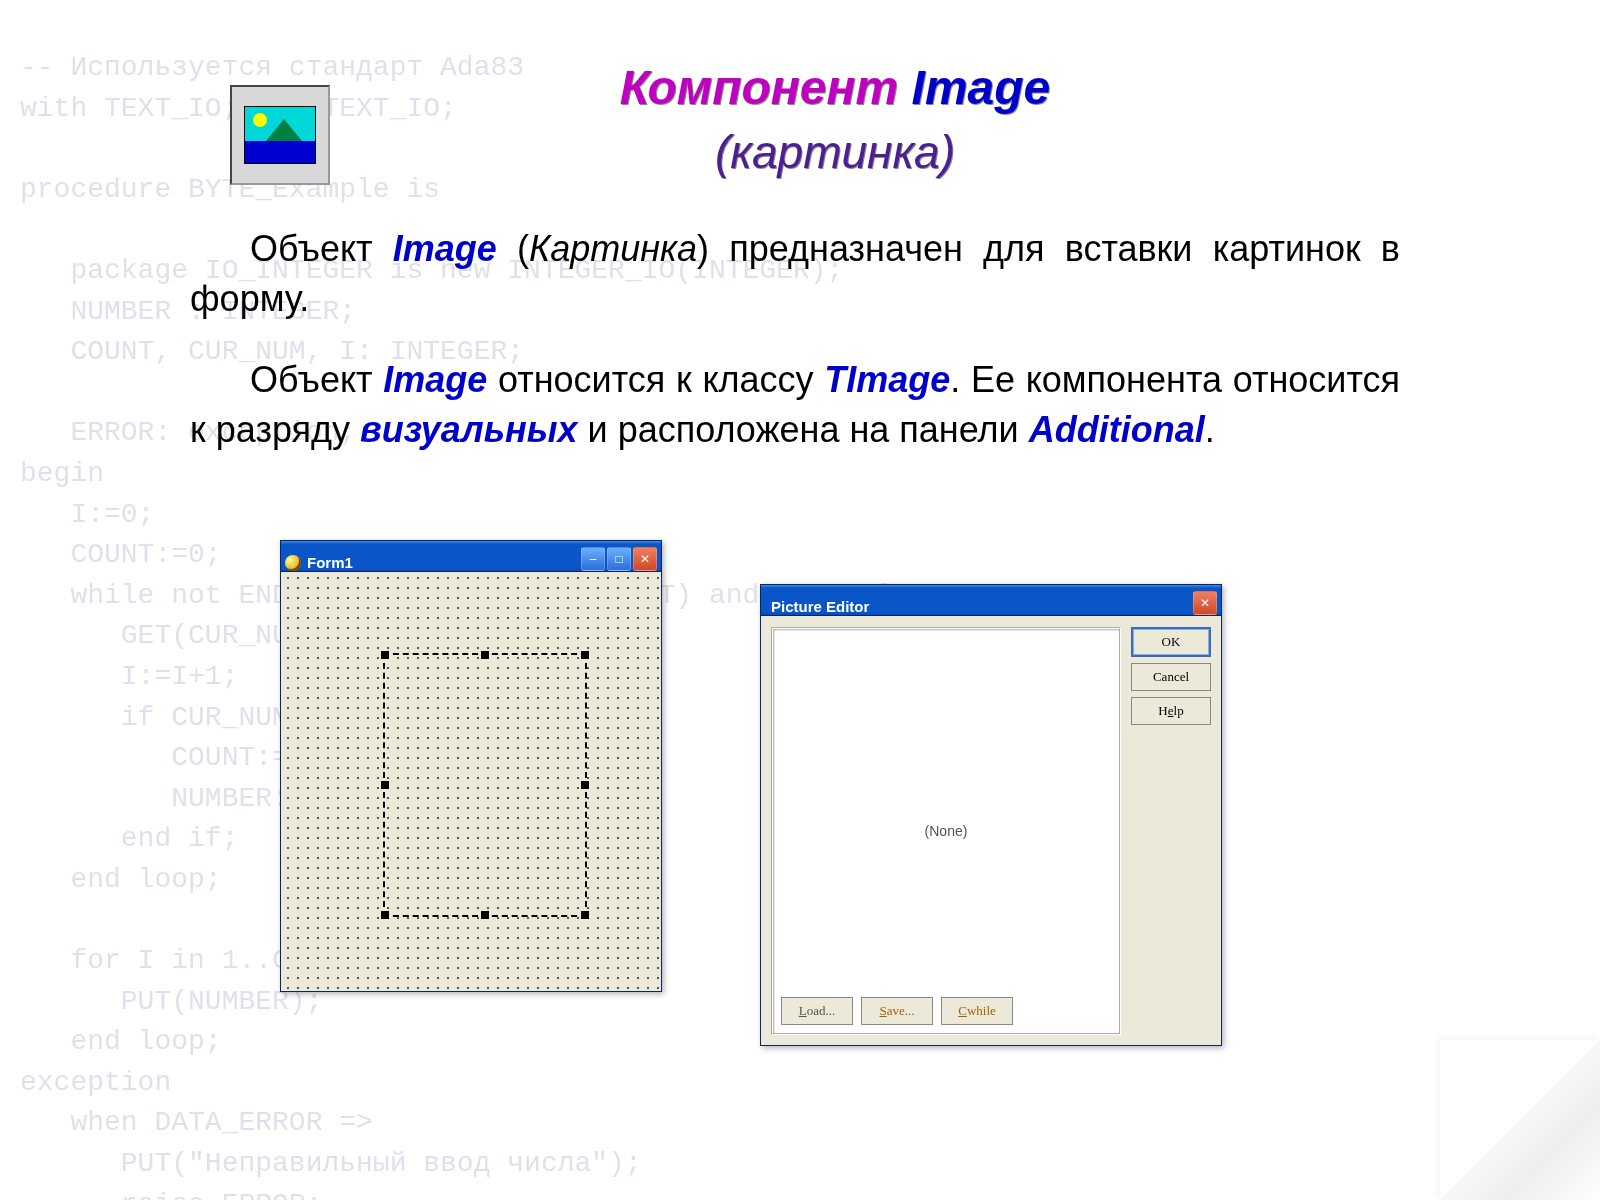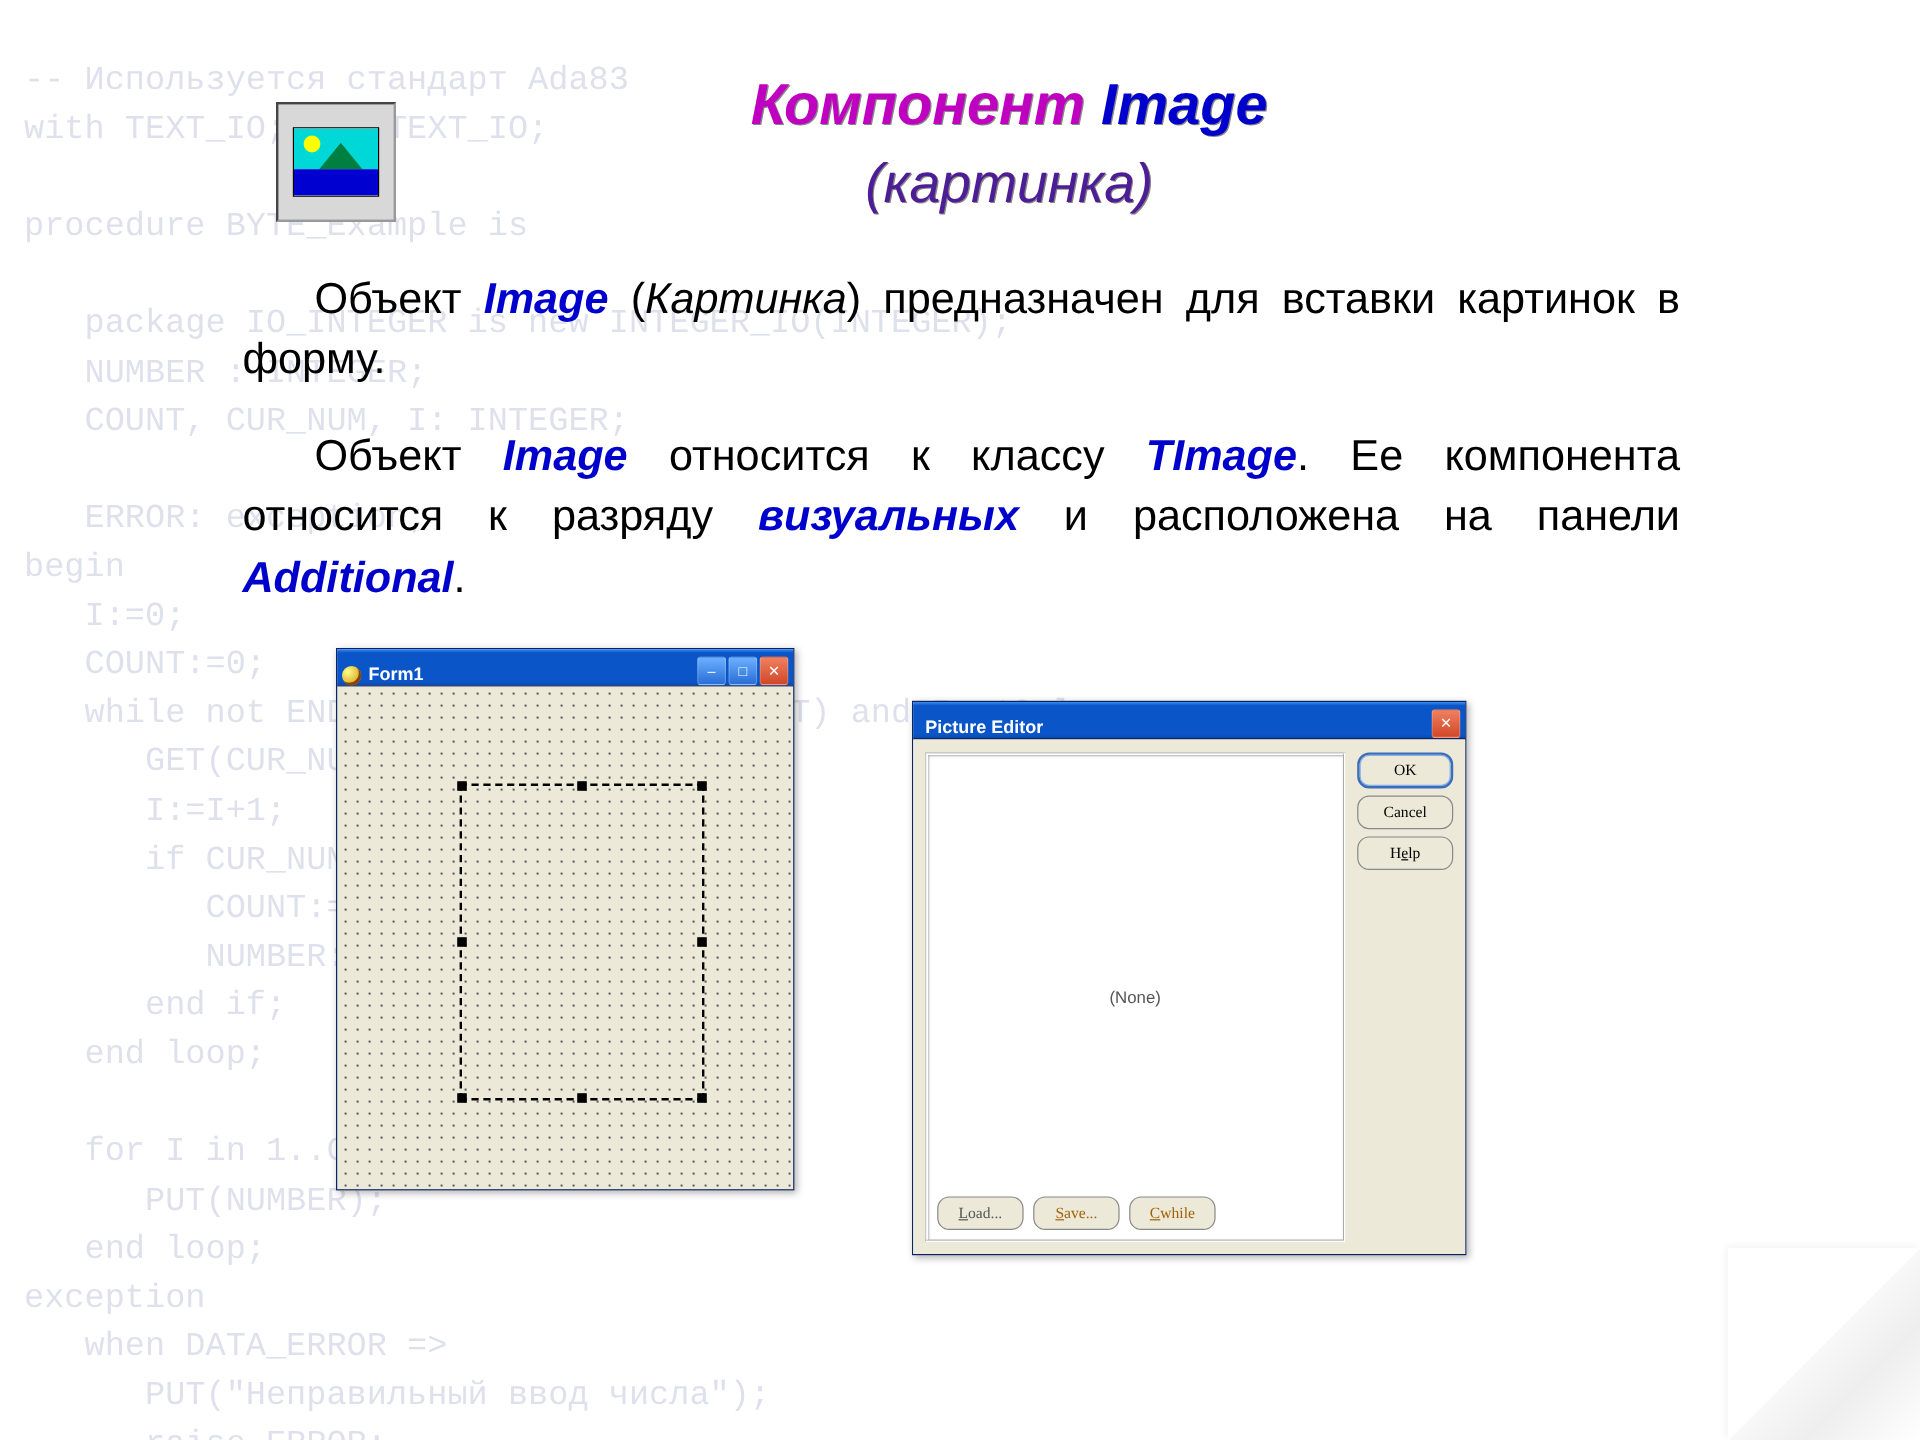--- a/index.html
+++ b/index.html
@@ -21,21 +21,20 @@
     color: rgba(160, 170, 200, 0.35);
     white-space: pre;
     line-height: 1.45;
     z-index: 0;
     pointer-events: none;
   }
   .content {
     position: relative;
     z-index: 2;
     padding: 60px 120px 0 190px;
-    margin-left: 12px;
   }
   .icon-frame {
     position: absolute;
     top: 85px;
     left: 230px;
     width: 96px;
     height: 96px;
     background: #d8d8d8;
     border: 2px inset #999;
     display: flex;
@@ -156,21 +155,21 @@
     box-shadow: inset 1px 1px 2px #aaa;
     display: flex; align-items: center; justify-content: center;
     font-size: 14px; color: #555;
     position: relative;
   }
   .right-btns { width: 80px; display: flex; flex-direction: column; gap: 6px; }
   .dlgbtn {
     height: 26px;
     background: #ece9d8;
     border: 1px solid #888;
-    border-radius: 10px;
+    border-radius: 0;
     font-size: 13px;
     font-family: Tahoma;
     display: flex; align-items: center; justify-content: center;
   }
   .dlgbtn.default { border: 2px solid #3a6eba; box-shadow: 0 0 0 1px #88b0e8 inset; }
   .bottom-btns {
     position: absolute; bottom: 8px; left: 8px; display: flex; gap: 8px;
   }
   .bottom-btns .dlgbtn { width: 70px; }
   .dlgbtn.disabled { color: #a16207; }

